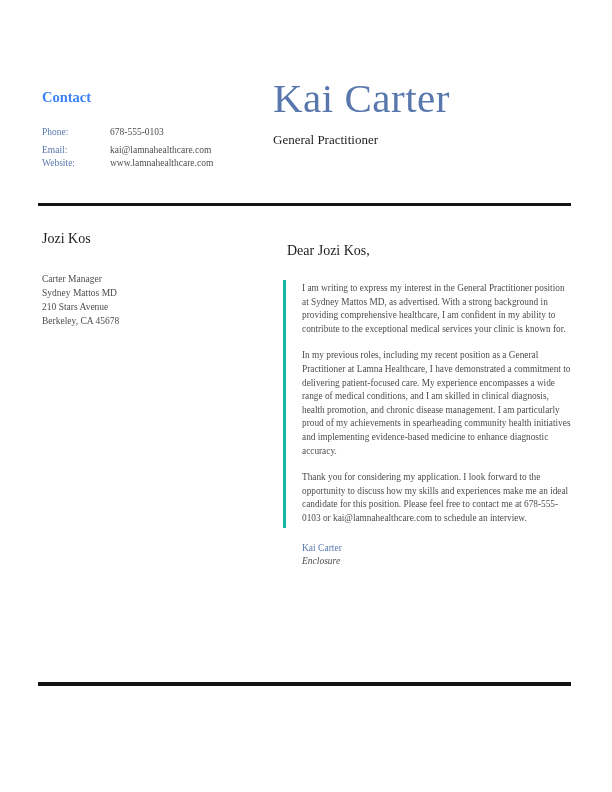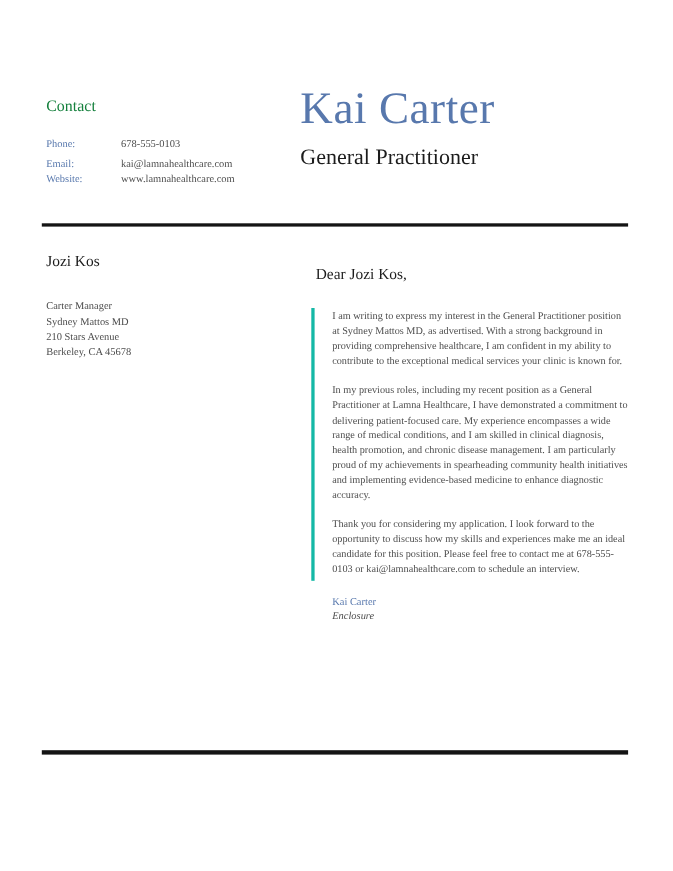--- a/index.html
+++ b/index.html
@@ -7,31 +7,31 @@
     position: relative;
     width: 612px;
     height: 792px;
     background: #ffffff;
     font-family: "Liberation Serif", serif;
     overflow: hidden;
   }
 
   
   .contact { position:absolute; left:42px; top:89px; }
-  .contact-heading { font-size:14.5px; font-weight:400; color:#15803d; margin:0; }
+  .contact-heading { font-size:14.5px; font-weight:700; color:#3b82f6; margin:0; }
   .contact-rows { margin-top:20px; font-size:9.5px; }
   .crow { line-height:13px; white-space:nowrap; }
   .crow.gap { margin-top:5px; }
   .clabel { display:inline-block; width:68px; color:#5878ad; }
   .cvalue { color:#4d4d4d; }
 
   
   .namewrap { position:absolute; left:273px; top:76px; }
   .applicant-name { font-size:41px; font-weight:400; color:#5878ad; margin:0; line-height:1.1; letter-spacing:0.5px; }
-  .applicant-title { font-size:20px; color:#1c1c1c; margin-top:11px; }
+  .applicant-title { font-size:13px; color:#1c1c1c; margin-top:11px; }
 
   
   .rule { position:absolute; left:38px; width:533px; background:#141414; }
   .rule-top { top:203px; height:3px; }
   .rule-bottom { top:682px; height:4px; }
 
   
   .recipient { position:absolute; left:42px; top:231px; }
   .recipient-name { font-size:14px; font-weight:400; margin:0; color:#1c1c1c; }
   .addr { margin-top:25px; font-size:9.5px; line-height:14px; color:#4d4d4d; }

